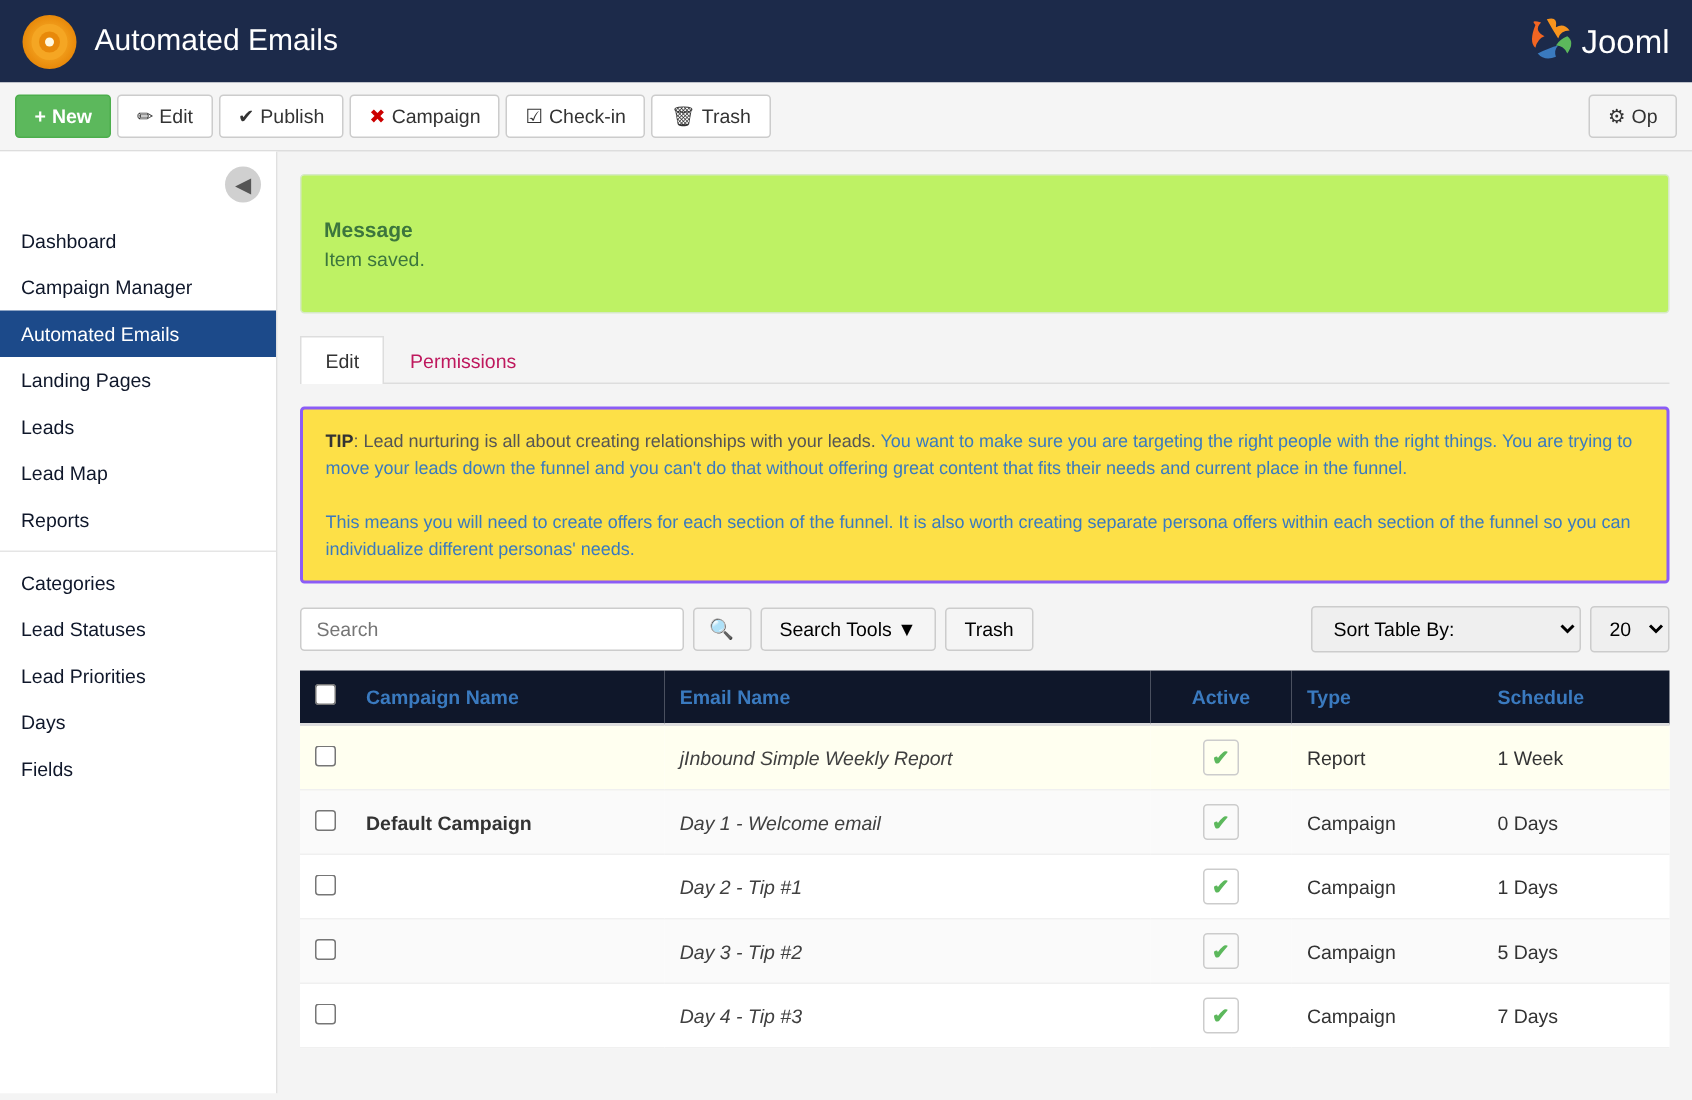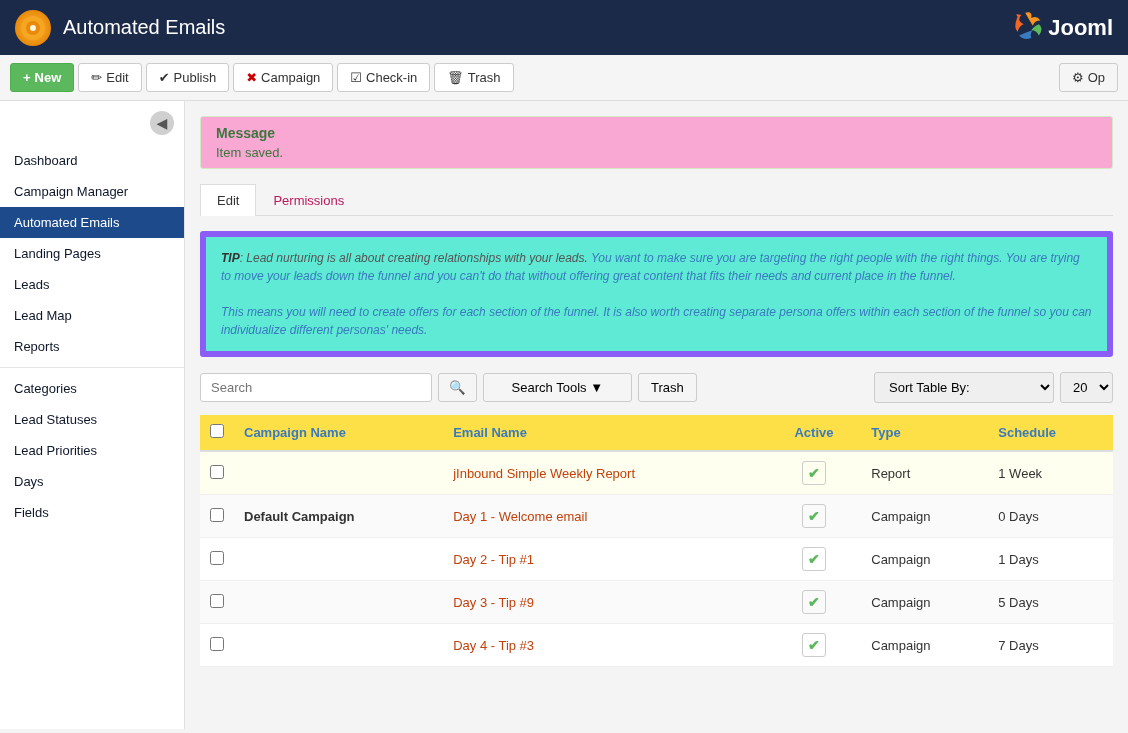--- a/index.html
+++ b/index.html
@@ -18,21 +18,21 @@
       width: 36px; height: 36px; margin-right: 12px;
       background: radial-gradient(circle, #f5a623 30%, #e8890a 70%);
       border-radius: 50%;
       display: flex; align-items: center; justify-content: center;
       font-size: 18px; font-weight: bold; color: white;
     }
     .top-header .app-title {
       font-size: 20px; font-weight: normal; color: white; flex: 1;
     }
     .joomla-logo {
-      display: flex; align-items: center; color: white; font-size: 22px; font-weight: bold;
+      display: flex; align-items: center; color: white; font-size: 22px; font-weight: normal;
     }
 
     
     .toolbar {
       background: #f5f5f5;
       border-bottom: 1px solid #ddd;
       padding: 8px 10px;
       display: flex;
       align-items: center;
       gap: 4px;
@@ -97,23 +97,23 @@
 
     
     .main-content {
       flex: 1;
       padding: 15px;
       overflow: hidden;
     }
 
     
     .message-box {
-      background: #f9a8d4;
+      background: #bef264;
       border: 1px solid #d6e9c6;
-      padding: 8px 15px;
+      padding: 28px 15px;
       margin-bottom: 15px;
       border-radius: 3px;
     }
     .message-title { font-weight: bold; color: #3c763d; margin-bottom: 4px; font-size: 14px; }
     .message-body { color: #3c763d; font-size: 13px; }
 
     
     .tabs {
       display: flex;
       border-bottom: 1px solid #ddd;
@@ -130,57 +130,56 @@
     .tab.active {
       background: white;
       border-color: #ddd;
       border-bottom-color: white;
       color: #333;
     }
     .tab:not(.active) { color: #be185d; }
 
     
     .tip-box {
-      background: #5eead4;
-      border: 6px solid #8b5cf6;
+      background: #fde047;
+      border: 2px solid #8b5cf6;
       padding: 12px 15px;
       margin-bottom: 15px;
       border-radius: 3px;
       font-size: 12px;
       line-height: 1.5;
       color: #555;
-      font-style: italic;
     }
     .tip-box .tip-label { font-weight: bold; color: #333; }
     .tip-box .tip-highlight { color: #3a7abf; }
 
     
     .search-bar {
       display: flex;
       align-items: center;
       gap: 6px;
       margin-bottom: 12px;
       flex-wrap: wrap;
     }
     .search-input {
       padding: 6px 10px;
       border: 1px solid #ccc;
       border-radius: 3px;
-      width: 232px;
+      width: 256px;
       font-size: 13px;
     }
     .search-btn {
       padding: 6px 10px;
       background: #f5f5f5;
       border: 1px solid #ccc;
       border-radius: 3px;
       cursor: pointer;
     }
     .search-tools-btn {
-      padding: 6px 28px;
+      padding: 6px 12px;
       background: #f5f5f5;
       border: 1px solid #ccc;
       border-radius: 3px;
       cursor: pointer;
       font-size: 13px;
       text-align: right;
     }
     .clear-btn {
       padding: 6px 12px;
       background: #f5f5f5;
@@ -205,39 +204,39 @@
     }
 
     
     .data-table {
       width: 100%;
       border-collapse: collapse;
       background: white;
       font-size: 13px;
     }
     .data-table th {
-      background: #fde047;
+      background: #0f172a;
       border-bottom: 2px solid #ddd;
       padding: 9px 10px;
       text-align: left;
       color: #3a7abf;
       font-weight: bold;
       white-space: nowrap;
     }
     .data-table th.center { text-align: center; }
     .data-table td {
       padding: 9px 10px;
       border-bottom: 1px solid #f0f0f0;
       vertical-align: middle;
     }
     .data-table tr.highlight { background: #fffff0; }
     .data-table tr:not(.highlight):nth-child(even) { background: #fafafa; }
     .checkbox-cell { width: 28px; text-align: center; }
     input[type="checkbox"] { cursor: pointer; width: 14px; height: 14px; }
-    .link-cell a { color: #c2410c; text-decoration: none; }
+    .link-cell a { color: #404040; text-decoration: none; font-style: italic; }
     .active-check {
       width: 24px; height: 24px;
       border: 1px solid #ccc;
       display: inline-flex; align-items: center; justify-content: center;
       border-radius: 3px;
       color: #5cb85c; font-size: 14px; font-weight: bold;
     }
     .center-cell { text-align: center; }
 
     
@@ -432,21 +431,21 @@
       </td>
       <td>Campaign</td>
       <td>1 Days</td>
     </tr>
           <tr>
       <td class="checkbox-cell">
         <input type="checkbox" style="">
       </td>
       <td></td>
       <td class="link-cell">
-        <a href="#">Day 3 - Tip #9</a>
+        <a href="#">Day 3 - Tip #2</a>
       </td>
       <td class="center-cell">
         <span class="active-check">✔</span>
       </td>
       <td>Campaign</td>
       <td>5 Days</td>
     </tr>
           <tr>
       <td class="checkbox-cell">
         <input type="checkbox" style="">

